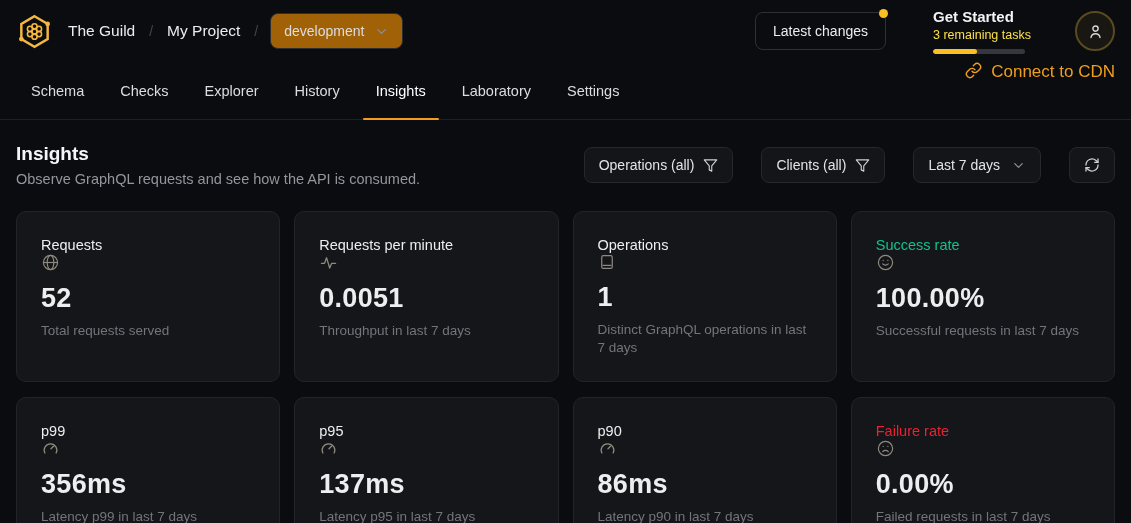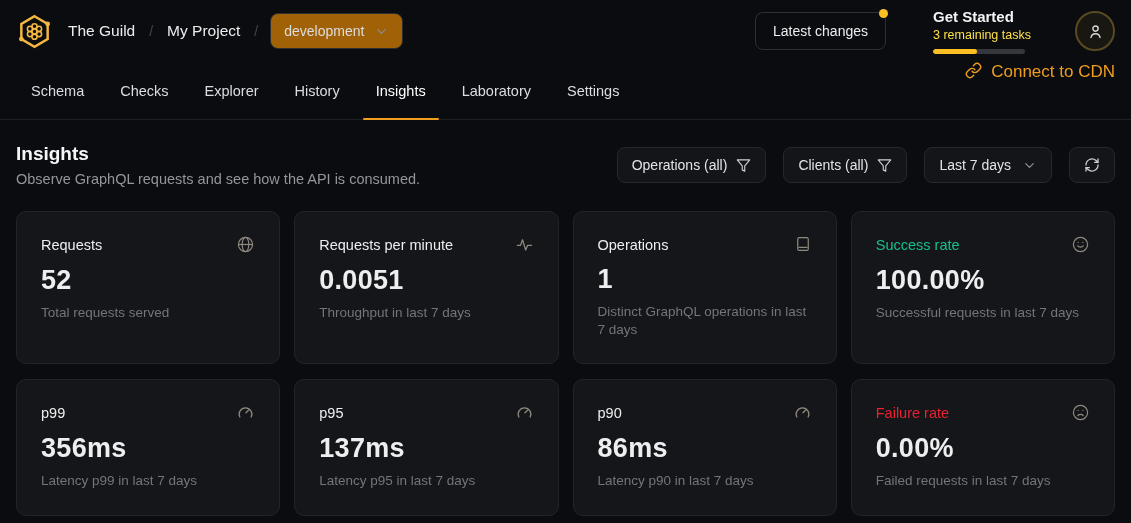--- a/index.html
+++ b/index.html
@@ -55,41 +55,41 @@
     content:""; position:absolute; left:2px; right:2px; bottom:-1px; height:2.5px;
     background:var(--accent-strong); border-radius:1px;
   }
   .cdn-link { margin-left:auto; display:flex; gap:9px; color:var(--accent-strong); font-size:17px; cursor:pointer; }
 
   
   .main { padding:23px 16px 0; }
   .section-head { display:flex; align-items:center; justify-content:space-between; }
   .sec-title { font-size:19px; font-weight:700; color:#f5f6f7; }
   .sec-sub { font-size:14.5px; color:#94969b; margin-top:6px; }
-  .filters { display:flex; gap:17px; align-items:center; }
+  .filters { display:flex; gap:28px; align-items:center; }
   .filter-btn {
     display:flex; align-items:center; gap:9px;
     background:#131519; border:1px solid #26282e; border-radius:8px;
     padding:9px 14px; font-size:14px; color:#e3e4e6; cursor:pointer;
     font-family:"Liberation Sans", sans-serif;
   }
   .filter-btn .ficon { color:#d0d1d4; }
   .filter-btn .chev { color:#8b8d92; margin-left:2px; }
   .icon-btn {
     background:#131519; border:1px solid #26282e; border-radius:8px;
     padding:9px 14px; color:#d0d1d4; cursor:pointer;
   }
 
   
   .cards { margin-top:24px; display:grid; grid-template-columns:repeat(4,1fr); gap:15px 14px; }
   .card {
     background:#141619; border:1px solid #222429; border-radius:10px;
     padding:23px 24px 24px;
   }
-  .card-head { display:flex; align-items:flex-start; justify-content:space-between; }
+  .card-head { display:flex; align-items:flex-start; justify-content:space-between;flex-direction:column; }
   .card-title { font-size:14.5px; color:#edeef0; padding-top:2px; }
   .card.success .card-title { color:var(--success); }
   .card.danger .card-title { color:var(--danger); }
   .card-icon { color:#8f8a7f; }
   .card-value { margin-top:11px; font-size:27px; font-weight:700; color:#edeef0; letter-spacing:.3px; }
   .card-desc { margin-top:8px; font-size:13.5px; color:#73757a; line-height:1.35; max-width:230px; }
 </style>
 </head>
 <body>
 

